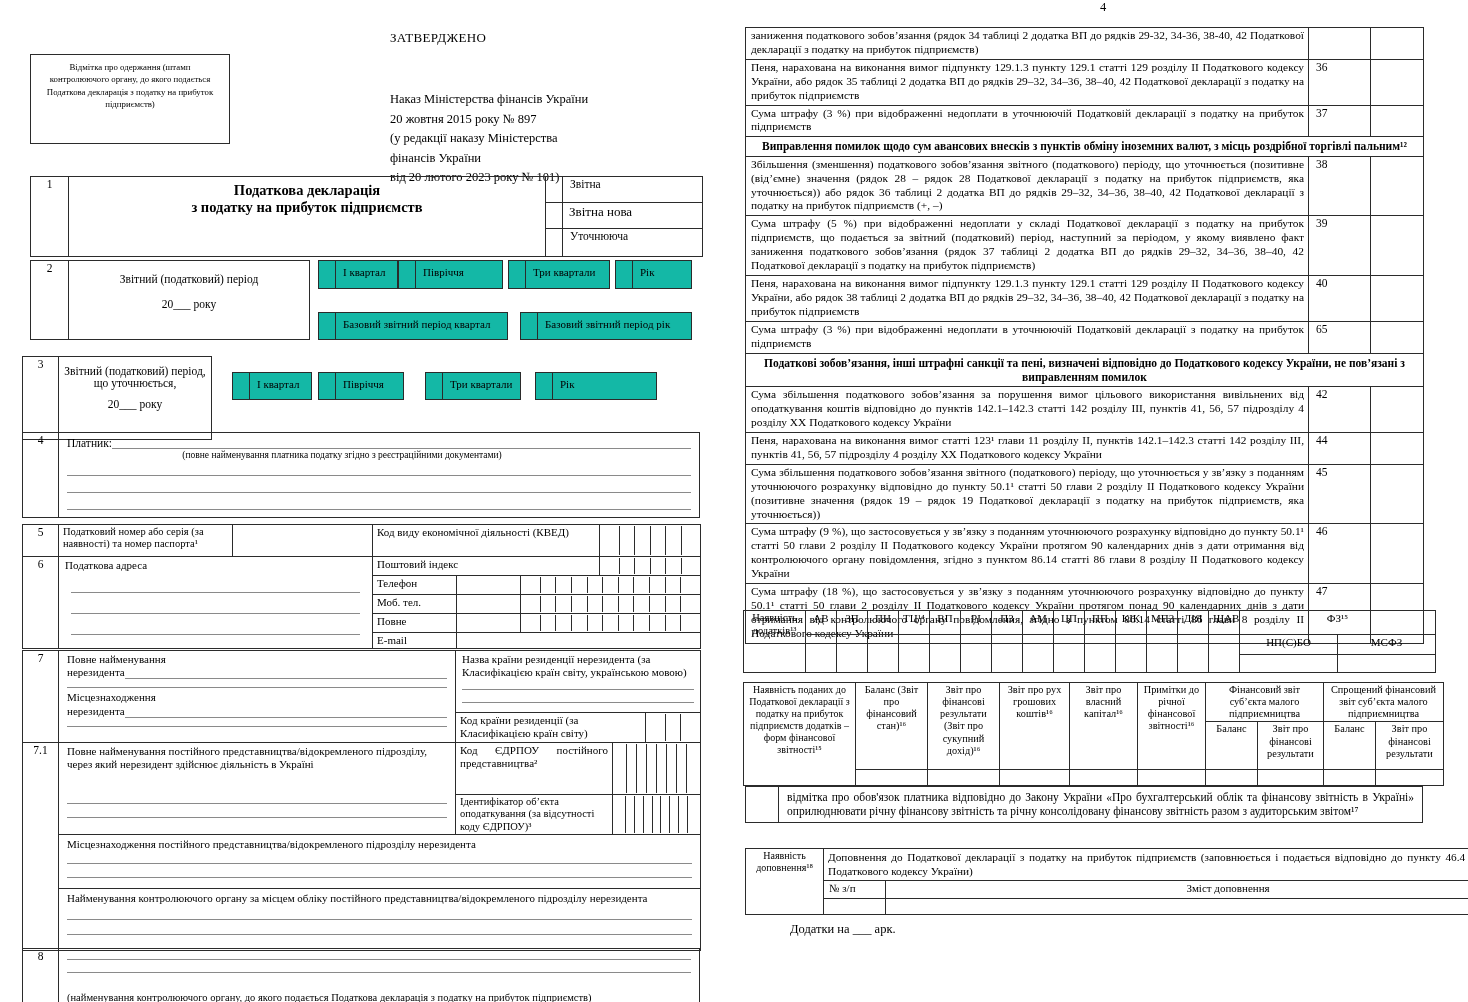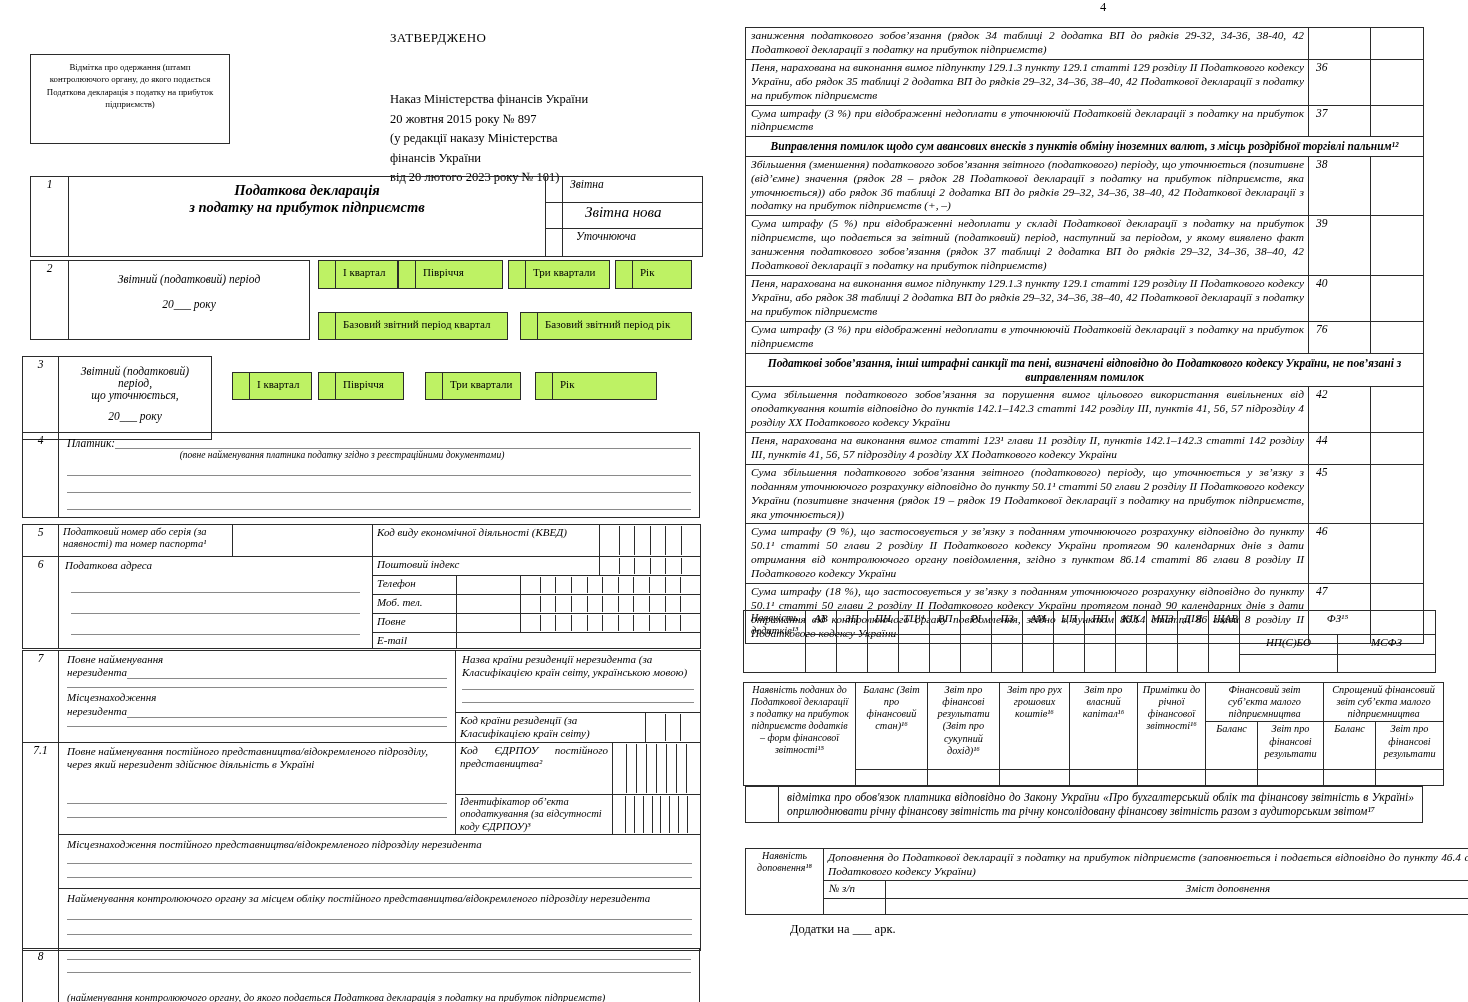--- a/index.html
+++ b/index.html
@@ -1,31 +1,31 @@
 <!DOCTYPE html>
 <html><head>
 <meta charset="utf-8">
 <style>
   html,body{margin:0;padding:0;background:#fff;}
   #canvas{position:relative;width:1468px;height:1002px;background:#ffffff;overflow:hidden;
           font-family:"Liberation Serif","DejaVu Serif",serif;color:#000;}
   .abs{position:absolute;box-sizing:border-box;}
-  table.frm{border-collapse:collapse;table-layout:fixed;position:absolute;box-sizing:border-box;font-style:italic;}
+  table.frm{border-collapse:collapse;table-layout:fixed;position:absolute;box-sizing:border-box;}
   table.frm td{border:1px solid #2b2b2b;box-sizing:border-box;vertical-align:top;padding:1px 4px;font-weight:normal;}
   .num{font-size:11.5px;text-align:center;padding-top:3px;}
   .lbl{font-size:11px;line-height:1.2;}
   .lbl2{font-size:10.5px;line-height:1.18;}
   .sm{font-size:9.5px;line-height:1.15;}
   .ctr{text-align:center;}
   .b{font-weight:bold;}
   .prelines{white-space:pre-line;}
   .fl{display:flex;align-items:flex-end;}
   .fill{flex:1;border-bottom:1px solid #8a8a8a;height:12px;}
   .sln{border-bottom:1px solid #8a8a8a;height:0;}
-  .qbox{position:absolute;border:1px solid #2b2b2b;display:flex;box-sizing:border-box;background:#bef264;}
+  .qbox{position:absolute;border:1px solid #2b2b2b;display:flex;box-sizing:border-box;background:#14b8a6;}
   .qcb{width:16px;border-right:1px solid #2b2b2b;}
   .qlbl{flex:1;font-size:11px;padding:5px 3px 0 7px;white-space:nowrap;overflow:hidden;}
   .instrip{display:flex;width:100%;height:100%;}
   .instrip>div{flex:1;border-left:1px solid #2b2b2b;}
   .instrip>div:first-child{border-left:none;}
   td.nopad{padding:0;}
   
   #main-table td.txt{font-size:11.4px;text-align:justify;line-height:1.22;padding:1px 4px 2px 5px;}
   #main-table td.code{font-size:11.5px;padding:1px 2px 0 7px;}
   #main-table td.sec{font-weight:bold;text-align:center;font-size:11.5px;padding:2px 6px;line-height:1.25;}
@@ -65,25 +65,25 @@
         <td class="num" rowspan="3">1</td>
         <td rowspan="3" class="ctr" style="padding-top:5px;">
           <div class="b" style="font-size:14.5px;">Податкова декларація</div>
           <div class="b" style="font-size:14.5px;">з податку на прибуток підприємств</div>
         </td>
         <td></td>
         <td style="font-size:11.5px;padding-left:7px;">Звітна</td>
       </tr>
       <tr style="height:26px">
         <td></td>
-        <td style="font-size:15px;padding-left:22px;">Звітна нова</td>
+        <td style="font-size:13px;padding-left:6px;">Звітна нова</td>
       </tr>
       <tr style="height:28px">
         <td></td>
-        <td style="font-size:11.5px;padding-left:13px;">Уточнююча</td>
+        <td style="font-size:11.5px;padding-left:7px;">Уточнююча</td>
       </tr>
     </tbody>
       </table>
 
     <table class="frm" style="left:30px;top:260px;width:280px;height:80px;">
       <colgroup>
           <col style="width:38px">
           <col>
         </colgroup>
       <tbody>
@@ -452,21 +452,21 @@
             <td class="code">39</td>
             <td></td>
           </tr>
           <tr>
             <td class="txt">Пеня, нарахована на виконання вимог підпункту 129.1.3 пункту 129.1 статті 129 розділу ІІ Податкового кодексу України, або рядок 38 таблиці 2 додатка ВП до рядків 29–32, 34–36, 38–40, 42 Податкової декларації з податку на прибуток підприємств</td>
             <td class="code">40</td>
             <td></td>
           </tr>
           <tr>
             <td class="txt">Сума штрафу (3 %) при відображенні недоплати в уточнюючій Податковій декларації з податку на прибуток підприємств</td>
-            <td class="code">76</td>
+            <td class="code">65</td>
             <td></td>
           </tr>
           <tr>
             <td class="sec" colspan="3">Податкові зобов’язання, інші штрафні санкції та пені, визначені відповідно до Податкового кодексу України, не пов’язані з виправленням помилок</td>
           </tr>
           <tr>
             <td class="txt">Сума збільшення податкового зобов’язання за порушення вимог цільового використання вивільнених від оподаткування коштів відповідно до пунктів 142.1–142.3 статті 142 розділу ІІІ, пунктів 41, 56, 57 підрозділу 4 розділу ХХ Податкового кодексу України</td>
             <td class="code">42</td>
             <td></td>
           </tr>

